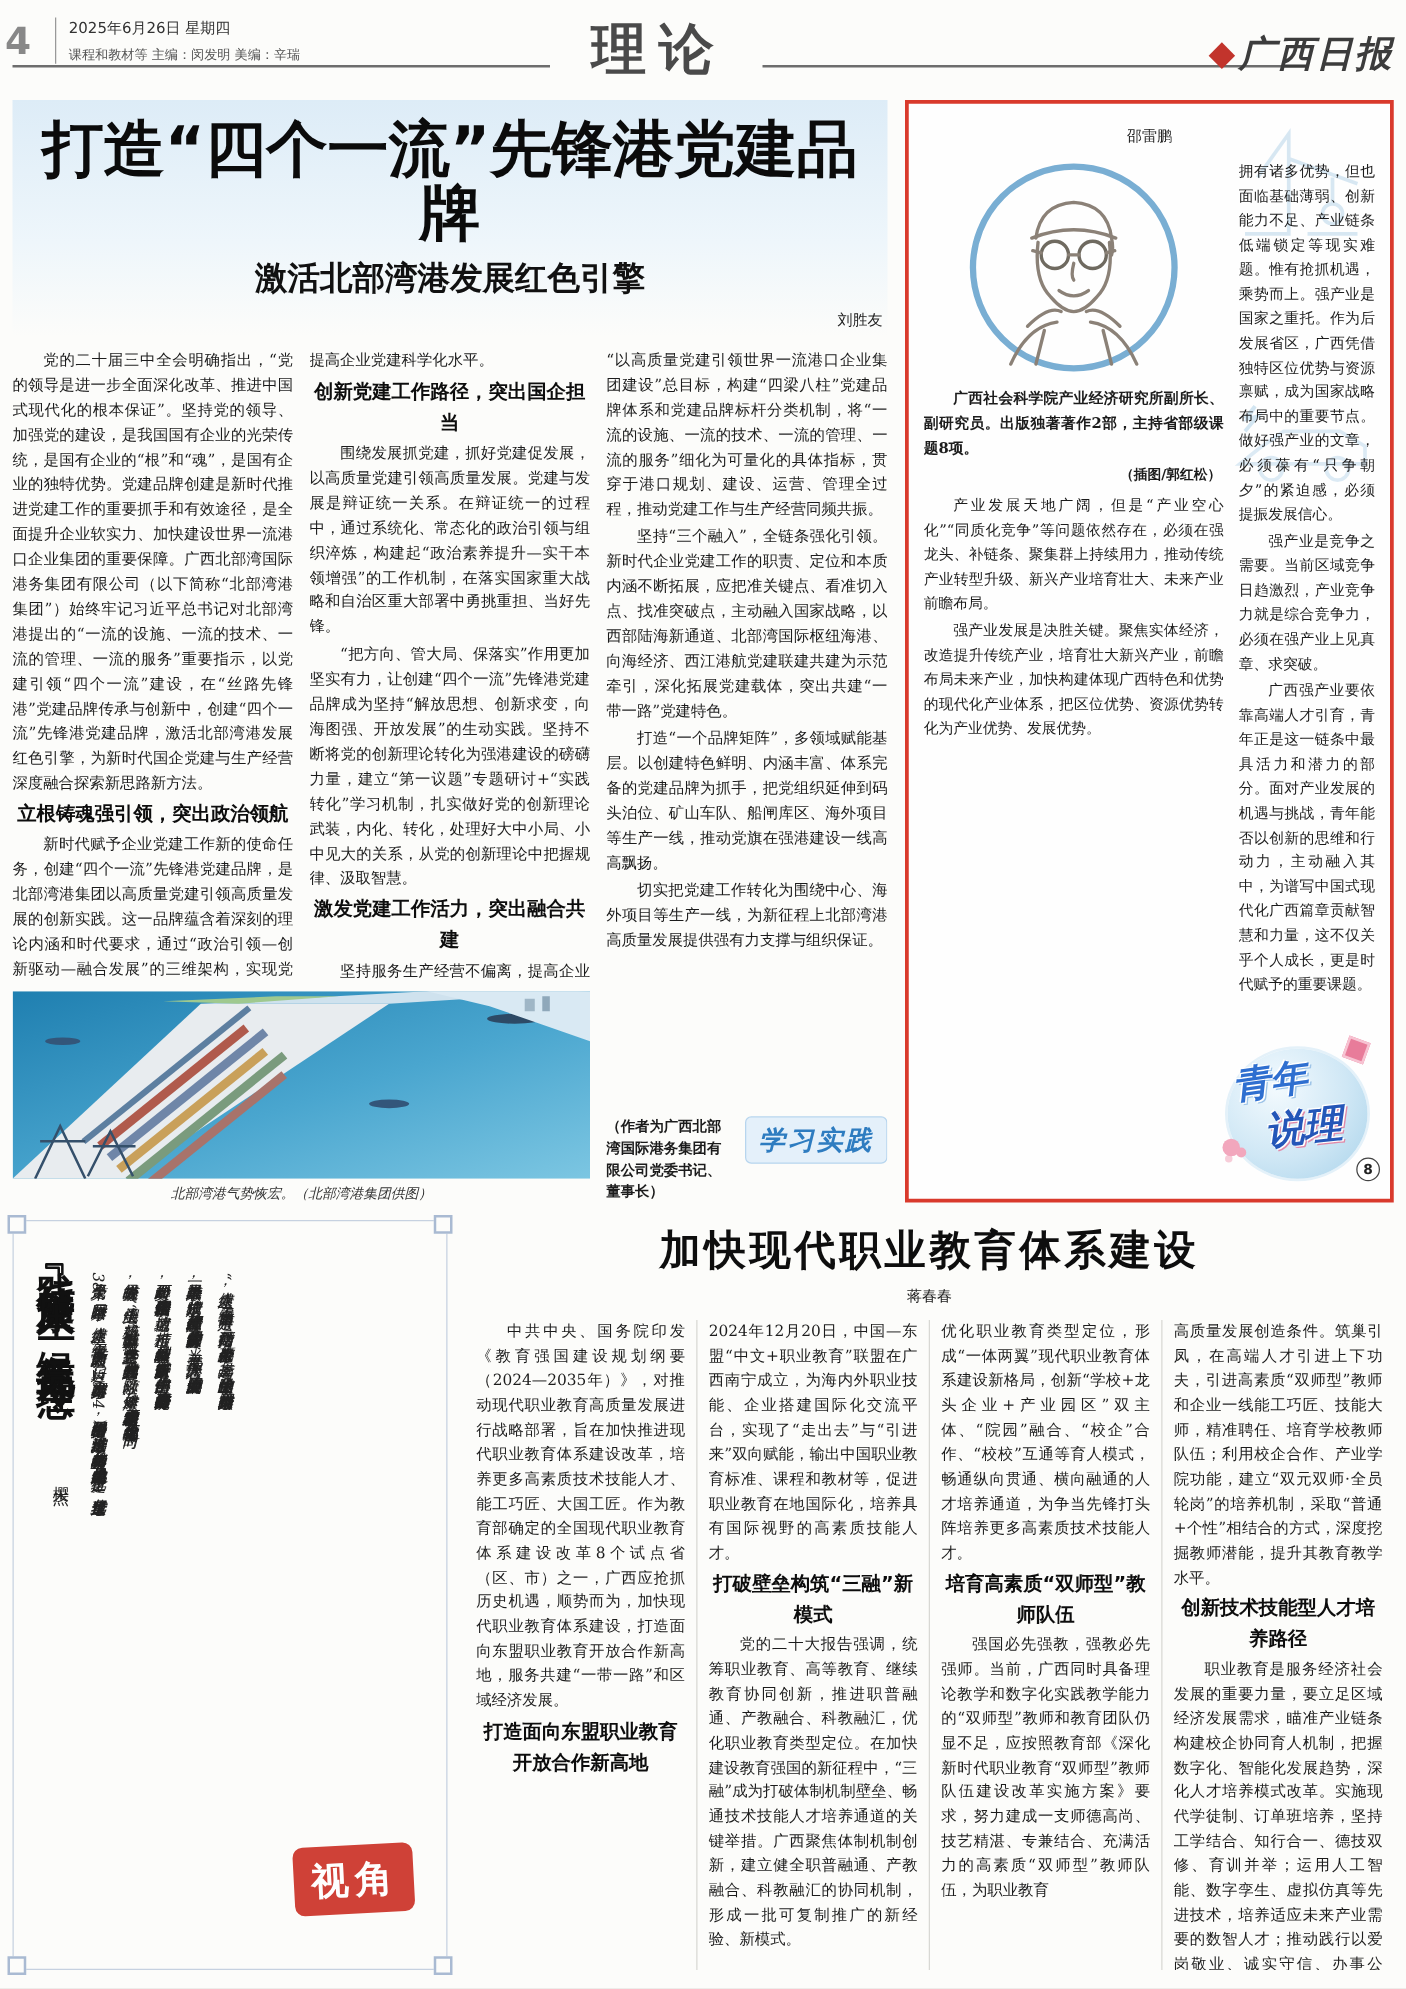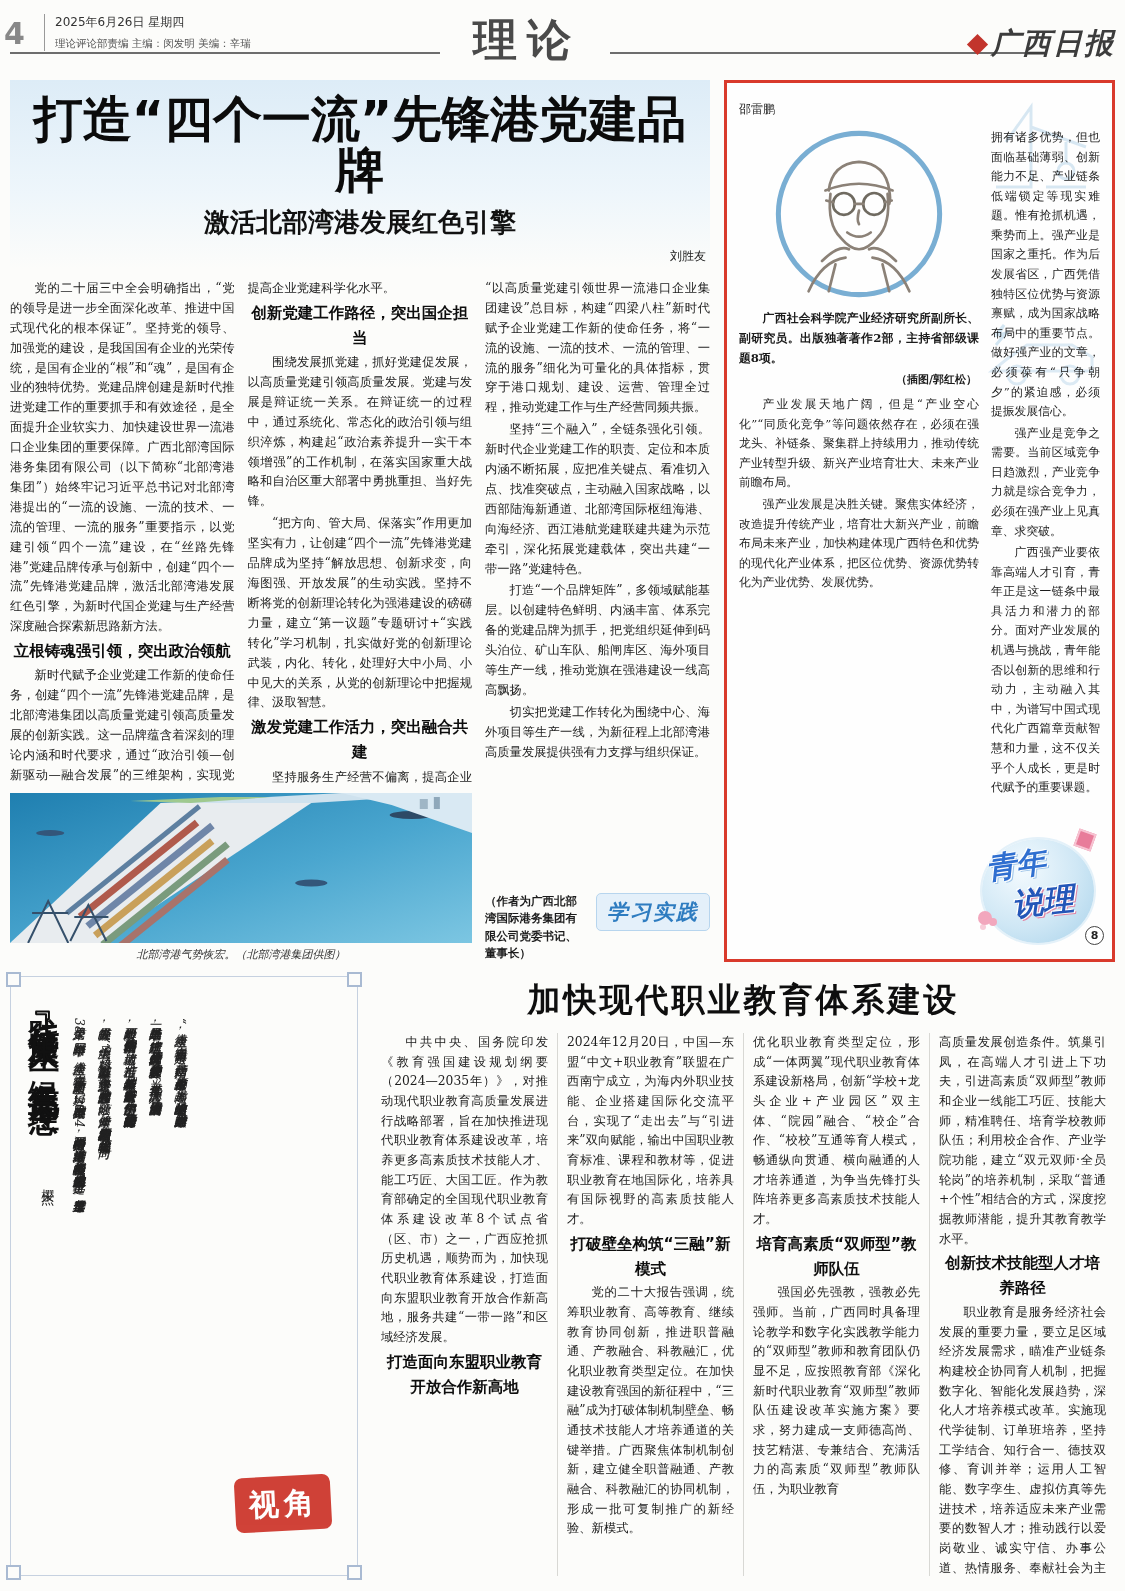--- a/index.html
+++ b/index.html
@@ -53,21 +53,21 @@
   .badge-study { flex:0 0 auto; background:#e4f0fa; border:1px solid #b7d5ee; border-radius:5px;
     color:#2e7cc0; font-weight:900; font-size:21px; font-style:italic; padding:4px 10px;
     font-family:"DejaVu Sans","Liberation Sans",sans-serif; letter-spacing:2px; }
   
   .boxart { flex:1; border:3px solid #d93a2c; position:relative; padding:12px 12px 10px 12px;
     display:flex; flex-direction:column; background:#fefefe; overflow:hidden; }
   .box-deco { position:absolute; right:6px; top:4px; opacity:.55; z-index:0; }
   .box-deco2 { position:absolute; right:10px; top:240px; opacity:.5; z-index:0; }
   .box-title { position:relative; z-index:1; text-align:center; font-size:27px; line-height:1.35;
     font-weight:900; color:#1a1a1a; font-family:"DejaVu Sans","Liberation Sans",sans-serif; }
-  .box-author { position:relative; z-index:1; text-align:left; font-size:12px; margin-top:6px; }
+  .box-author { position:relative; z-index:1; text-align:center; font-size:12px; margin-top:6px; }
   .box-body { position:relative; z-index:1; flex:1; display:flex; gap:12px; margin-top:10px; overflow:hidden; }
   .box-left { width:240px; display:flex; flex-direction:column; overflow:hidden; }
   .portrait { width:168px; height:168px; margin:2px auto 10px auto; }
   .bio { font-size:11.8px; font-weight:700; line-height:1.7; text-align:justify; text-indent:2em; }
   .illus-credit { text-align:right; font-size:11px; font-weight:700; margin:4px 2px 8px 0; }
   .box-left p.bodyp, .box-colA p { margin:0 0 2px 0; text-indent:2em; font-size:11.8px; line-height:1.66; text-align:justify; }
   .box-colA { flex:1; overflow:hidden; padding-bottom:132px; }
   
   .badge-youth { position:absolute; z-index:2; right:8px; bottom:8px; width:128px; height:122px; }
   .by-circle { position:absolute; left:6px; top:10px; width:112px; height:104px; border-radius:50%;
@@ -113,21 +113,21 @@
 </style>
 </head>
 <body>
 
 <div class="sheet">
 
   <div class="hdr">
     <div class="pagenum">4</div>
     <div class="hdr-meta">
       <div class="hdr-date">2025年6月26日 星期四</div>
-      <div class="hdr-staff">理论评论部责编 主编：闵发明 美编：辛瑞</div>
+      <div class="hdr-staff">课程和教材等 主编：闵发明 美编：辛瑞</div>
     </div>
     <div class="hdr-rule-l"></div>
     <div class="hdr-section">理论</div>
     <div class="hdr-rule-r"></div>
     <div class="masthead">
       <div class="seal"></div>
       <div class="masthead-txt">广西日报</div>
     </div>
   </div>
 
@@ -190,21 +190,21 @@
               <ellipse cx="40" cy="40" rx="14" ry="3" fill="#33567a"></ellipse>
               <polygon points="330,0 460,0 460,40 380,12" fill="#d9e9f3"></polygon>
               <rect x="408" y="6" width="8" height="10" fill="#9fb6c6"></rect>
                 <rect x="422" y="4" width="6" height="12" fill="#8fa8ba"></rect>
             </svg>
           </div>
           <div class="caption">北部湾港气势恢宏。（北部湾港集团供图）</div>
         </div>
         <div class="main-col3">
           <div class="col3-text">
-            <p style="text-indent:0">“以高质量党建引领世界一流港口企业集团建设”总目标，构建“四梁八柱”新时代赋予企业党建工作新的使命任务，将“一流的设施、一流的技术、一流的管理、一流的服务”细化为可量化的具体指标，贯穿于港口规划、建设、运营、管理全过程，推动党建工作与生产经营同频共振。</p>
+            <p style="text-indent:0">“以高质量党建引领世界一流港口企业集团建设”总目标，构建“四梁八柱”党建品牌体系和党建品牌标杆分类机制，将“一流的设施、一流的技术、一流的管理、一流的服务”细化为可量化的具体指标，贯穿于港口规划、建设、运营、管理全过程，推动党建工作与生产经营同频共振。</p>
             <p>坚持“三个融入”，全链条强化引领。新时代企业党建工作的职责、定位和本质内涵不断拓展，应把准关键点、看准切入点、找准突破点，主动融入国家战略，以西部陆海新通道、北部湾国际枢纽海港、向海经济、西江港航党建联建共建为示范牵引，深化拓展党建载体，突出共建“一带一路”党建特色。</p>
             <p>打造“一个品牌矩阵”，多领域赋能基层。以创建特色鲜明、内涵丰富、体系完备的党建品牌为抓手，把党组织延伸到码头泊位、矿山车队、船闸库区、海外项目等生产一线，推动党旗在强港建设一线高高飘扬。</p>
             <p>切实把党建工作转化为围绕中心、海外项目等生产一线，为新征程上北部湾港高质量发展提供强有力支撑与组织保证。</p>
           </div>
           <div class="endline">
             <div class="author-note">（作者为广西北部湾国际港务集团有限公司党委书记、董事长）</div>
             <div class="badge-study">学习实践</div>
           </div>
         </div>
       </div>
@@ -285,20 +285,21 @@
         <p>毒品蜕变升级，“上头电子烟”“奶茶粉”等新型毒品以“体验”之名迷惑青少年，尤其具有极强的迷惑性、隐蔽性，对个体健康、家庭幸福和社会秩序构成严重威胁，绝不可将毒品无害化视为“时尚”。</p>
         <p>面对严峻形势，我国织密全链条一体化治理体系，边境堵截、精准打击，从传统毒品到新型毒品，以雷霆之势斩断贩运链条；部门协作重拳出击，全面提升了打击毒品犯罪的能力与效能。</p>
         <p>禁毒是一场人民战争，模式定位清晰，才能真正发挥不可替代的作用，常态化开展保护青少年的宣传教育。当“禁毒无毒”理念深入人心，协同力量便会凝聚成潮。</p>
         <p>“健康人生，绿色无毒”不只是口号，而是行动指南。愿每个人都珍爱生命、远离毒品，铲除毒品滋生的土壤，为全球禁毒贡献中国力量。</p>
       </div>
       <div class="stamp-view">视角</div>
     </div>
 
     <div class="bm">
       <div class="bm-title">加快现代职业教育体系建设</div>
+      <div class="bm-author">蒋春春</div>
       <div class="bm-cols">
         <div class="bm-col">
           <p>中共中央、国务院印发《教育强国建设规划纲要（2024—2035年）》，对推动现代职业教育高质量发展进行战略部署，旨在加快推进现代职业教育体系建设改革，培养更多高素质技术技能人才、能工巧匠、大国工匠。作为教育部确定的全国现代职业教育体系建设改革8个试点省（区、市）之一，广西应抢抓历史机遇，顺势而为，加快现代职业教育体系建设，打造面向东盟职业教育开放合作新高地，服务共建“一带一路”和区域经济发展。</p>
           <p class="subhead">打造面向东盟职业教育开放合作新高地</p>
         </div>
         <div class="bm-col">
           <p style="text-indent:0">2024年12月20日，中国—东盟“中文+职业教育”联盟在广西南宁成立，为海内外职业技能、企业搭建国际化交流平台，实现了“走出去”与“引进来”双向赋能，输出中国职业教育标准、课程和教材等，促进职业教育在地国际化，培养具有国际视野的高素质技能人才。</p>
           <p class="subhead">打破壁垒构筑“三融”新模式</p>
           <p>党的二十大报告强调，统筹职业教育、高等教育、继续教育协同创新，推进职普融通、产教融合、科教融汇，优化职业教育类型定位。在加快建设教育强国的新征程中，“三融”成为打破体制机制壁垒、畅通技术技能人才培养通道的关键举措。广西聚焦体制机制创新，建立健全职普融通、产教融合、科教融汇的协同机制，形成一批可复制推广的新经验、新模式。</p>
         </div>

